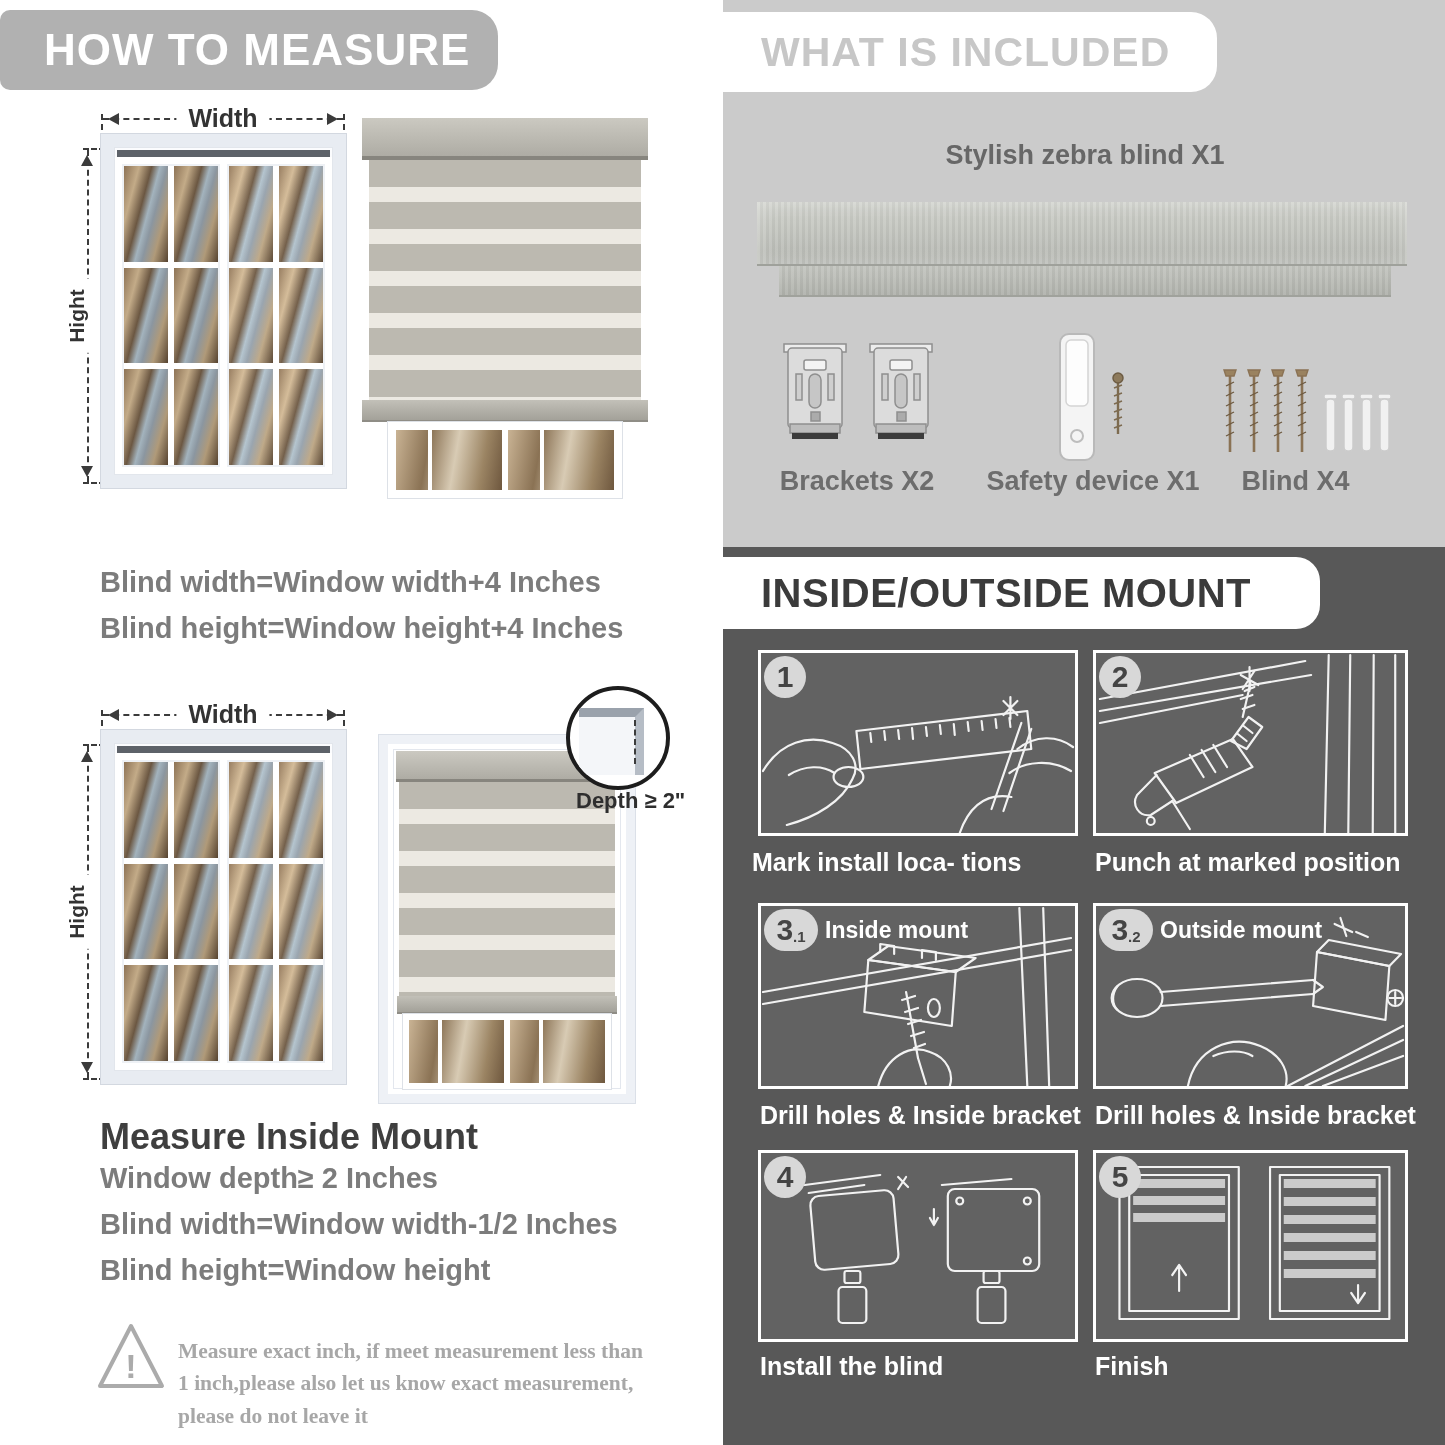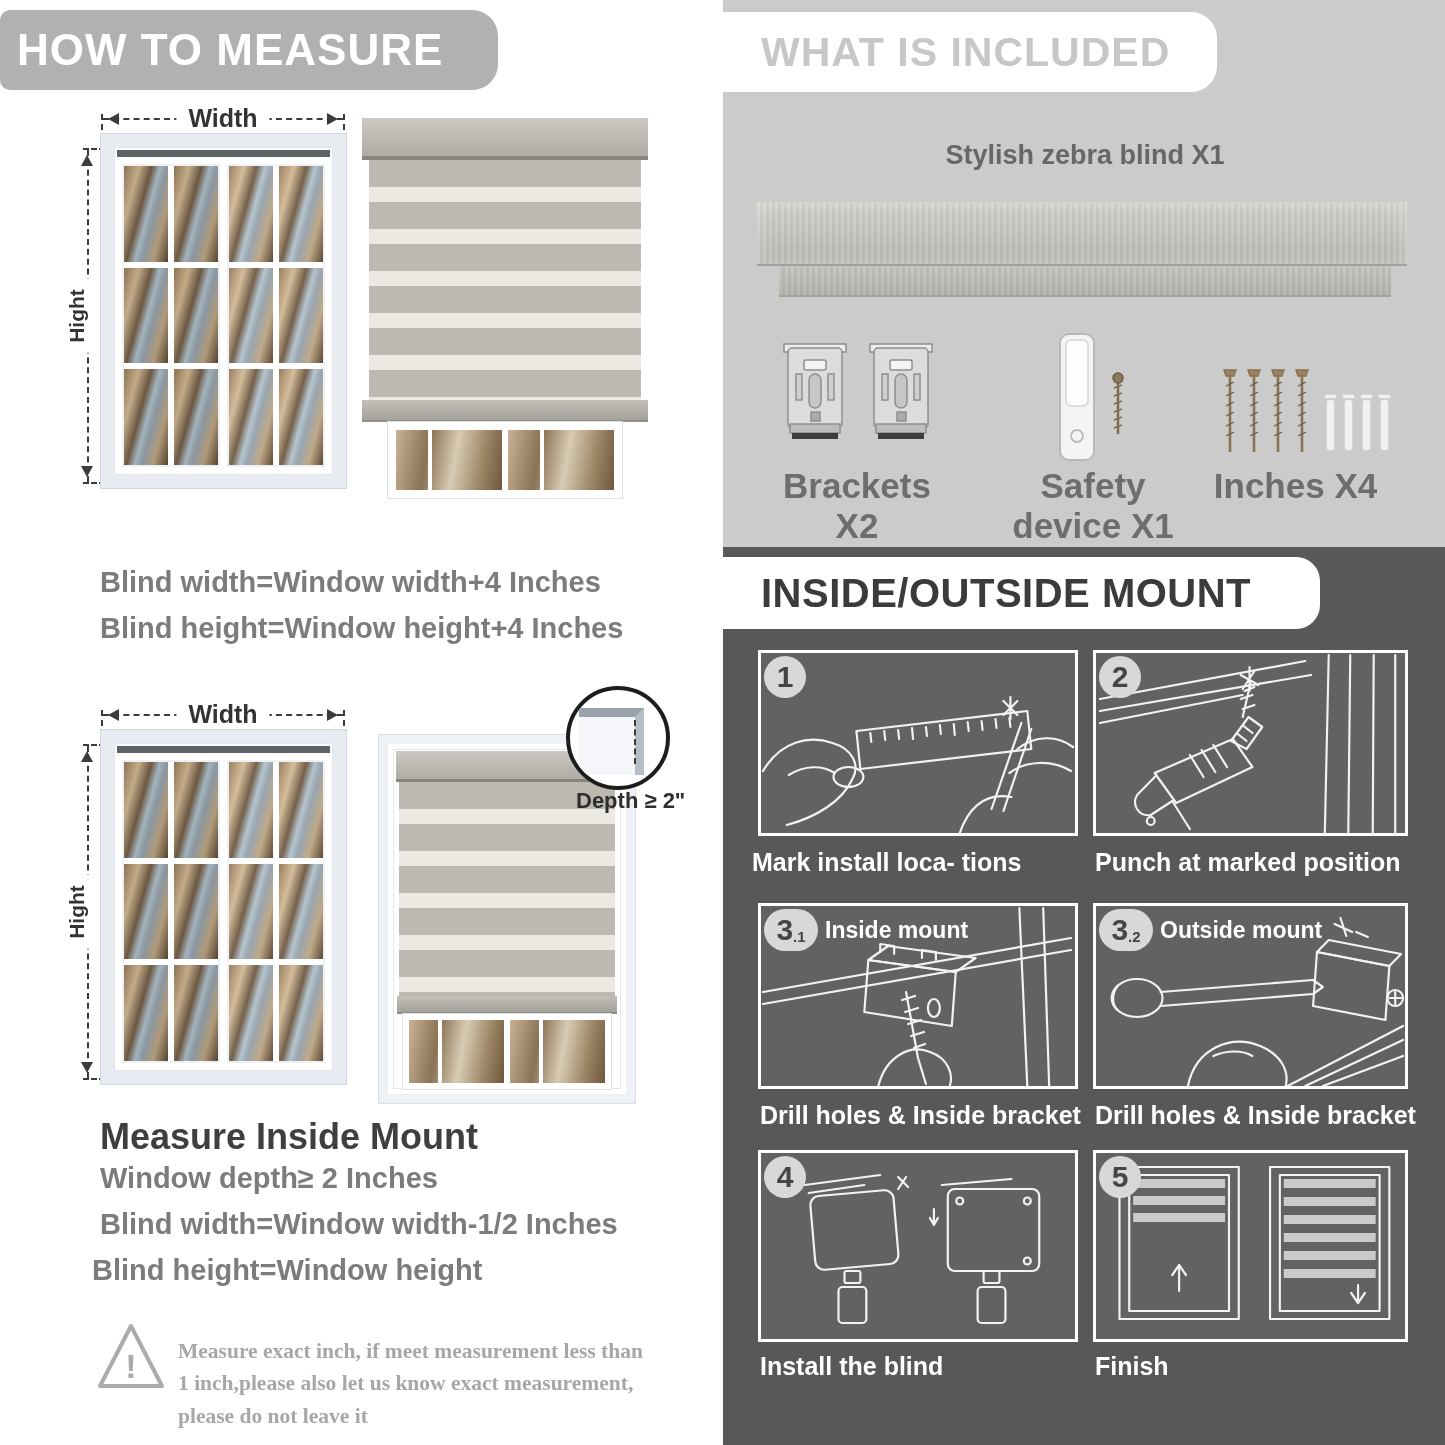--- a/index.html
+++ b/index.html
@@ -3,21 +3,21 @@
 <meta charset="utf-8">
 <style>
   html,body{margin:0;padding:0;background:#fff;}
   .stage{position:relative;width:1445px;height:1445px;background:#ffffff;overflow:hidden;
          font-family:"Liberation Sans",sans-serif;-webkit-font-smoothing:antialiased;}
   .abs{position:absolute;}
 
   
   .banner-left{left:0;top:10px;width:498px;height:80px;background:#b1b1b1;
                border-radius:10px 26px 26px 10px;display:flex;align-items:center;}
-  .banner-left span{color:#fff;font-weight:bold;font-size:44px;letter-spacing:1px;padding-left:17px;}
+  .banner-left span{color:#fff;font-weight:bold;font-size:44px;letter-spacing:1px;padding-left:44px;}
 
   
   .meas-h{position:absolute;border-top:2px dashed #3b3b3b;}
   .meas-h .ah-l{position:absolute;left:-1px;top:-7px;width:0;height:0;border:6px solid transparent;border-right:11px solid #3b3b3b;}
   .meas-h .ah-r{position:absolute;right:-1px;top:-7px;width:0;height:0;border:6px solid transparent;border-left:11px solid #3b3b3b;}
   .meas-h .tick-l,.meas-h .tick-r{position:absolute;top:-6px;height:46px;border-left:2px dashed #3b3b3b;}
   .meas-h .tick-l{left:-2px}.meas-h .tick-r{right:-2px}
   .meas-h .lbl{position:absolute;left:50%;top:0;transform:translate(-50%,-55%);background:#fff;
                padding:0 12px;font-weight:bold;font-size:25px;color:#333;}
   .meas-v{position:absolute;border-left:2px dashed #3b3b3b;}
@@ -60,21 +60,21 @@
   .sec-title{font-weight:bold;font-size:36px;color:#3f3f3f;}
   .sec-line{font-weight:bold;font-size:29px;color:#7c7c7c;}
 
   .warn-text{font-weight:bold;font-size:21.5px;color:#a7a7a7;line-height:1.5;}
 
   
   .panel-light{left:723px;top:0;width:722px;height:547px;background:#cbcbcb;}
   .banner-included{left:723px;top:12px;width:494px;height:80px;background:#fff;
                    border-radius:0 26px 26px 0;display:flex;align-items:center;}
   .banner-included span{color:#c7c7c7;font-weight:bold;font-size:41px;letter-spacing:1px;padding-left:38px;}
-  .included-label{font-weight:bold;font-size:35px;color:#6d6d6d;text-align:center;}
+  .included-label{font-weight:bold;font-size:27px;color:#6d6d6d;text-align:center;}
   .rail-top{left:757px;top:202px;width:650px;height:62px;
             background:linear-gradient(180deg,#cfd1cb,#c2c4be 55%,#b6b8b2);
             box-shadow:inset 0 0 18px rgba(255,255,255,.35);border-bottom:2px solid #9fa19b;}
   .rail-lip{left:779px;top:266px;width:612px;height:29px;
             background:linear-gradient(180deg,#c3c5bf,#b0b2ac);border-bottom:2px solid #a0a29c;}
   .rail-tex{position:absolute;inset:0;background:repeating-linear-gradient(90deg,rgba(255,255,255,.07) 0 3px,rgba(0,0,0,.035) 3px 6px);}
 
   .panel-dark{left:723px;top:547px;width:722px;height:898px;background:#585858;}
   .banner-mount{left:723px;top:557px;width:597px;height:72px;background:#fff;
                 border-radius:0 24px 24px 0;display:flex;align-items:center;}
@@ -205,21 +205,21 @@
 
   <div class="abs circle-callout" style="left:566px;top:686px;width:96px;height:96px;">
     <div class="cc-corner"></div>
     <div class="cc-dash"></div>
   </div>
   <div class="abs" style="left:576px;top:788px;font-weight:bold;font-size:22px;color:#2e2e2e;white-space:nowrap;">Depth ≥ 2"</div>
 
   <div class="abs sec-title" style="left:100px;top:1116px;">Measure Inside Mount</div>
   <div class="abs sec-line" style="left:100px;top:1162px;">Window depth≥ 2 Inches</div>
   <div class="abs sec-line" style="left:100px;top:1208px;">Blind width=Window width-1/2 Inches</div>
-  <div class="abs sec-line" style="left:92px;top:1254px;">Blind height=Window height</div>
+  <div class="abs sec-line" style="left:100px;top:1254px;">Blind height=Window height</div>
 
   <div class="abs" style="left:96px;top:1320px;width:70px;height:74px;">
     <svg viewBox="0 0 70 74" width="70" height="74">
       <path d="M35,6 L66,66 L4,66 Z" fill="none" stroke="#ababab" stroke-width="4" stroke-linejoin="round"></path>
       <text x="35" y="58" text-anchor="middle" font-family="Liberation Sans, sans-serif" font-weight="bold" font-size="34" fill="#ababab">!</text>
     </svg>
   </div>
   <div class="abs warn-text" style="left:178px;top:1335px;width:468px;font-family:Liberation Serif, serif;">Measure exact inch, if meet measurement less than 1 inch,please also let us know exact measurement, please do not leave it</div>
 
   <div class="abs panel-light"></div>
@@ -307,21 +307,21 @@
             <rect x="150" y="33" width="9" height="52" rx="4"></rect>
           <rect x="166" y="28" width="13" height="5" rx="2"></rect>
             <rect x="168" y="33" width="9" height="52" rx="4"></rect>
         </g>
       </g>
     </svg>
   </div>
 
   <div class="abs included-label" style="left:757px;top:466px;width:200px;">Brackets X2</div>
   <div class="abs included-label" style="left:983px;top:466px;width:220px;">Safety device X1</div>
-  <div class="abs included-label" style="left:1213px;top:466px;width:165px;">Inches X4</div>
+  <div class="abs included-label" style="left:1213px;top:466px;width:165px;">Blind X4</div>
 
   <div class="abs panel-dark"></div>
 
   <div class="abs banner-mount">
     <span>INSIDE/OUTSIDE MOUNT</span>
   </div>
 
   <div class="step" style="left:758px;top:650px;width:320px;height:186px;">
     <div class="badge">
         <span>1</span>

